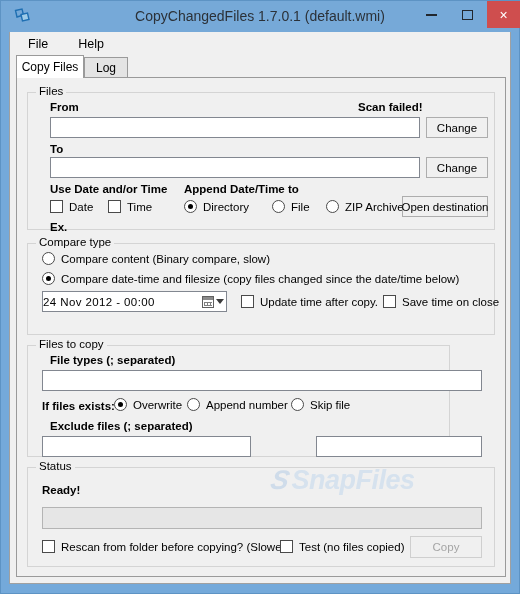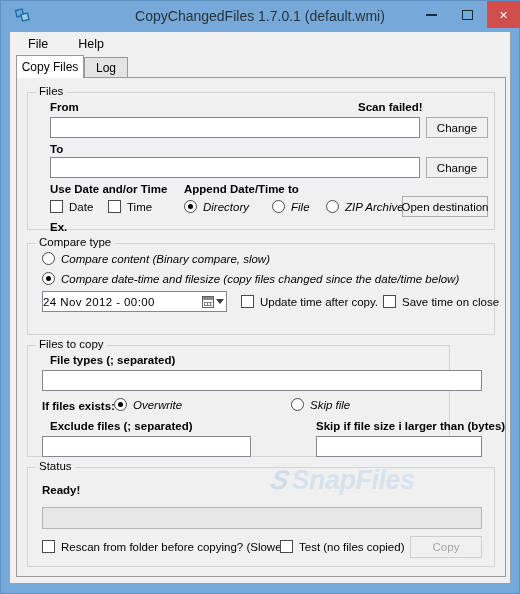--- a/index.html
+++ b/index.html
@@ -207,21 +207,21 @@
     position: relative;
   }
   .rbox.on::after {
     content: "";
     position: absolute;
     left: 3px; top: 3px;
     width: 5px; height: 5px;
     border-radius: 50%;
     background: #000;
   }
-  .rbrow .cl { font-size: 11.5px; color: #000; margin-left: 6px; font-style: italic; }
+  .rbrow .cl { font-size: 11.5px; color: #000; margin-left: 6px; }
 
   
   #datepick {
     position: absolute;
     left: 14px; top: 47px;
     width: 185px; height: 21px;
     background: #ffffff;
     border: 1px solid #828790;
     display: flex;
     align-items: center;
@@ -409,29 +409,32 @@
         <div class="group-title">Files to copy</div>
 
         <div class="lbl" style="left:22px; top:8px;">File types (; separated)</div>
         <div class="tbox" style="left:14px; top:24px; width:440px; height:21px;"></div>
 
         <div class="lbl" style="left:14px; top:54px;">If files exists:</div>
         <div class="rbrow" style="left:86px; top:52px;">
           <span class="rbox on"></span>
           <span class="cl">Overwrite</span>
         </div>
+        <div class="rbrow" style="left:159px; top:52px;">
+          <span class="rbox"></span>
+          <span class="cl">Append number</span>
+        </div>
         <div class="rbrow" style="left:263px; top:52px;">
           <span class="rbox"></span>
           <span class="cl">Skip file</span>
         </div>
 
         <div class="lbl" style="left:22px; top:74px;">Exclude files (; separated)</div>
         <div class="tbox" style="left:14px; top:90px; width:209px; height:21px;"></div>
 
-        <div class="lbl" style="left:288px; top:74px;">Skip if file size i larger than (bytes)</div>
         <div class="tbox" style="left:288px; top:90px; width:166px; height:21px;"></div>
       </div>
 
       <div class="groupbox" id="grp-status">
         <div class="group-title">Status</div>
 
         <div id="watermark">
           <span class="sf-mark">S</span><span>SnapFiles</span>
         </div>
 

